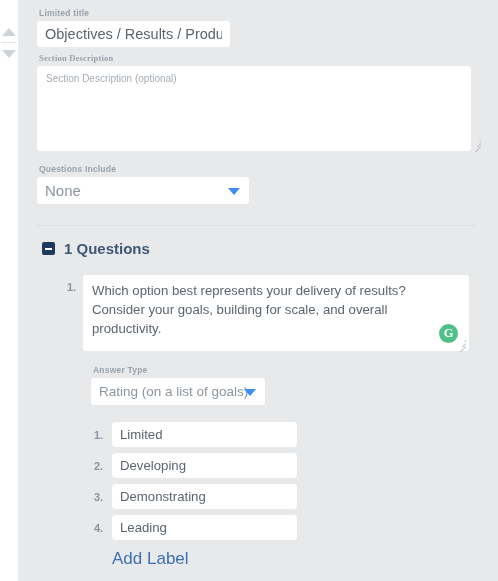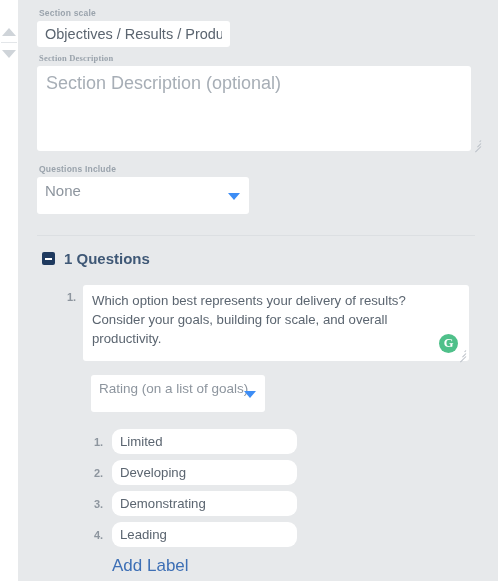--- a/index.html
+++ b/index.html
@@ -98,21 +98,21 @@
   }
   .section-desc {
     box-sizing: border-box;
     width: 434px;
     height: 85px;
     background: #ffffff;
     border: none;
     border-radius: 3px;
     resize: none;
     font-family: "Liberation Sans", sans-serif;
-    font-size: 18px;
+    font-size: 10px;
     color: #5b6570;
     padding: 7px 9px;
     outline: none;
     display: block;
   }
   .section-desc::placeholder { color: #a7aeb6; }
 
   .resize-grip {
     position: absolute;
     right: 3px;
@@ -136,21 +136,21 @@
   
   .select-wrap {
     position: relative;
     display: inline-block;
   }
   .select-box {
     box-sizing: border-box;
     background: #ffffff;
     border: none;
     border-radius: 3px;
-    height: 37px;
+    height: 27px;
     line-height: 27px;
     font-size: 15px;
     color: #8d959e;
     padding: 0 18px 0 8px;
     white-space: nowrap;
     overflow: hidden;
   }
   .questions-include-select { width: 212px; }
   .answer-type-select { width: 174px; font-size: 13.5px; }
   .caret {
@@ -268,21 +268,21 @@
     color: #8d959e;
     width: 18px;
     flex: 0 0 18px;
   }
   .label-input {
     box-sizing: border-box;
     width: 185px;
     height: 25px;
     background: #ffffff;
     border: none;
-    border-radius: 9px;
+    border-radius: 4px;
     font-family: "Liberation Sans", sans-serif;
     font-size: 13.2px;
     color: #5b6570;
     padding: 0 8px;
     outline: none;
   }
   .add-label-link {
     display: inline-block;
     margin: 3px 0 0 18px;
     font-size: 17px;
@@ -300,21 +300,21 @@
     </div>
     <div class="arrow-divider"></div>
     <div class="arrow-btn">
       <div class="arrow-down"></div>
     </div>
   </div>
 </div>
 
 <div class="panel">
 
-  <div class="field-label">Section scale</div>
+  <div class="field-label">Limited title</div>
   <input class="text-input section-title-input" type="text" value="Objectives / Results / Producti" style="">
 
   <div class="field-label" style="margin-top:6px;font-family:Liberation Serif, serif;">Section Description</div>
   <div class="textarea-wrap">
     <textarea class="section-desc" placeholder="Section Description (optional)" style=""></textarea>
     <div class="resize-grip">
         <i></i>
         <i></i>
         <i></i>
       </div>
@@ -342,20 +342,21 @@
       <div class="grammarly-badge">G</div>
       <div class="resize-grip">
           <i></i>
           <i></i>
           <i></i>
         </div>
     </div>
   </div>
 
   <div class="answer-type-block">
+    <div class="field-label">Answer Type</div>
     <div class="select-wrap">
       <div class="select-box answer-type-select">Rating (on a list of goals)</div>
       <div class="caret"></div>
     </div>
   </div>
 
   <div class="labels-list">
     <div class="label-row">
       <div class="label-num">1.</div>
       <input class="label-input" type="text" value="Limited" style="">

